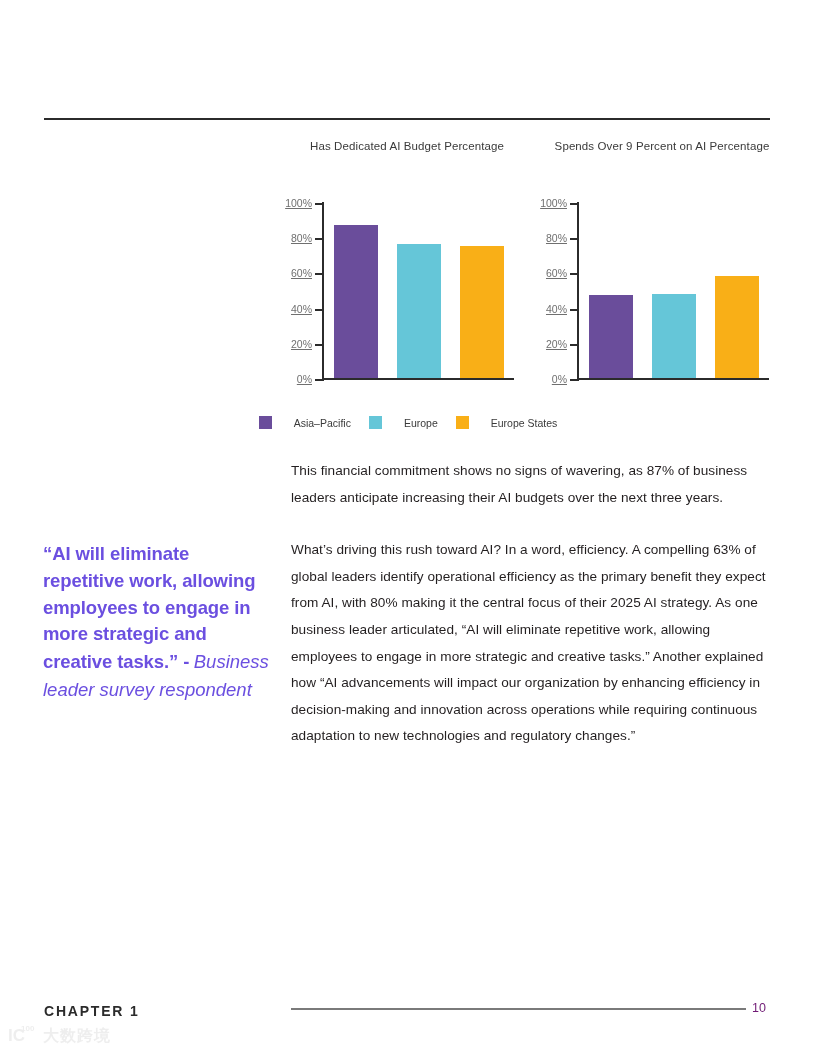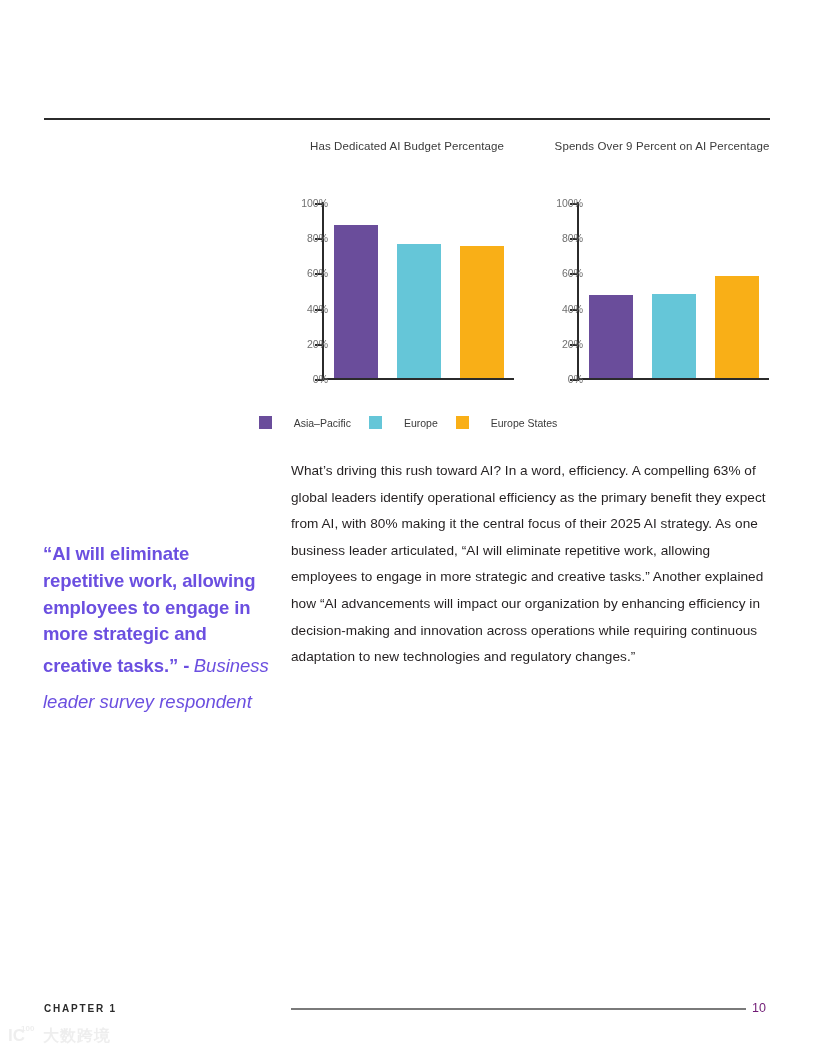--- a/index.html
+++ b/index.html
@@ -81,27 +81,28 @@
   }
   .tick {
     position: absolute;
     left: -7px;
     width: 9px;
     height: 2px;
     background: #2b2b2b;
   }
   .tick-label {
     position: absolute;
-    right: 186px;
+    right: 202px;
     width: 46px;
     text-align: right;
     font-size: 10.5px;
     color: #6f6f6f;
     transform: translateY(-50%);
     white-space: nowrap;
+    text-decoration: underline;
   }
   .bars {
     position: absolute;
     left: 2px;
     bottom: 2px;
     width: 190px;
     height: 176px;
     display: flex;
     align-items: flex-end;
     justify-content: space-around;
@@ -160,31 +161,31 @@
     color: #6B4FE0;
   }
   .pullquote-text {
     font-size: 18.5px;
     line-height: 26.8px;
     font-weight: bold;
     letter-spacing: -0.1px;
   }
   .pullquote-attrib {
     font-size: 18.5px;
-    line-height: 36px;
+    line-height: 27px;
     font-style: italic;
     font-weight: normal;
   }
 
   
   .footer-chapter {
     position: absolute;
     left: 44px;
     top: 1003px;
-    font-size: 10px;
+    font-size: 14px;
     letter-spacing: 1.8px;
     color: #2b2b2b;
     font-weight: bold;
   }
   .footer-rule {
     position: absolute;
     left: 291px;
     top: 1008px;
     width: 455px;
     height: 1.6px;
@@ -309,20 +310,21 @@
       <div class="legend-label">Europe States</div>
     </div>
   </div>
 
 <div class="pullquote">
   <span class="pullquote-text">“AI will eliminate repetitive work, allowing employees to engage in more strategic and creative tasks.” -</span>
   <span class="pullquote-attrib">Business leader survey respondent</span>
 </div>
 
 <div class="body-col">
+  <p class="para">This financial commitment shows no signs of wavering, as 87% of business leaders anticipate increasing their AI budgets over the next three years.</p>
   <p class="para">What’s driving this rush toward AI? In a word, efficiency. A compelling 63% of global leaders identify operational efficiency as the primary benefit they expect from AI, with 80% making it the central focus of their 2025 AI strategy. As one business leader articulated, “AI will eliminate repetitive work, allowing employees to engage in more strategic and creative tasks.” Another explained how “AI advancements will impact our organization by enhancing efficiency in decision-making and innovation across operations while requiring continuous adaptation to new technologies and regulatory changes.”</p>
 </div>
 
 <div class="footer-chapter">CHAPTER 1</div>
 <div class="footer-rule"></div>
 <div class="footer-page">10</div>
 
 <div class="watermark">
   <div class="wm-mark">
     <span>IC</span>

